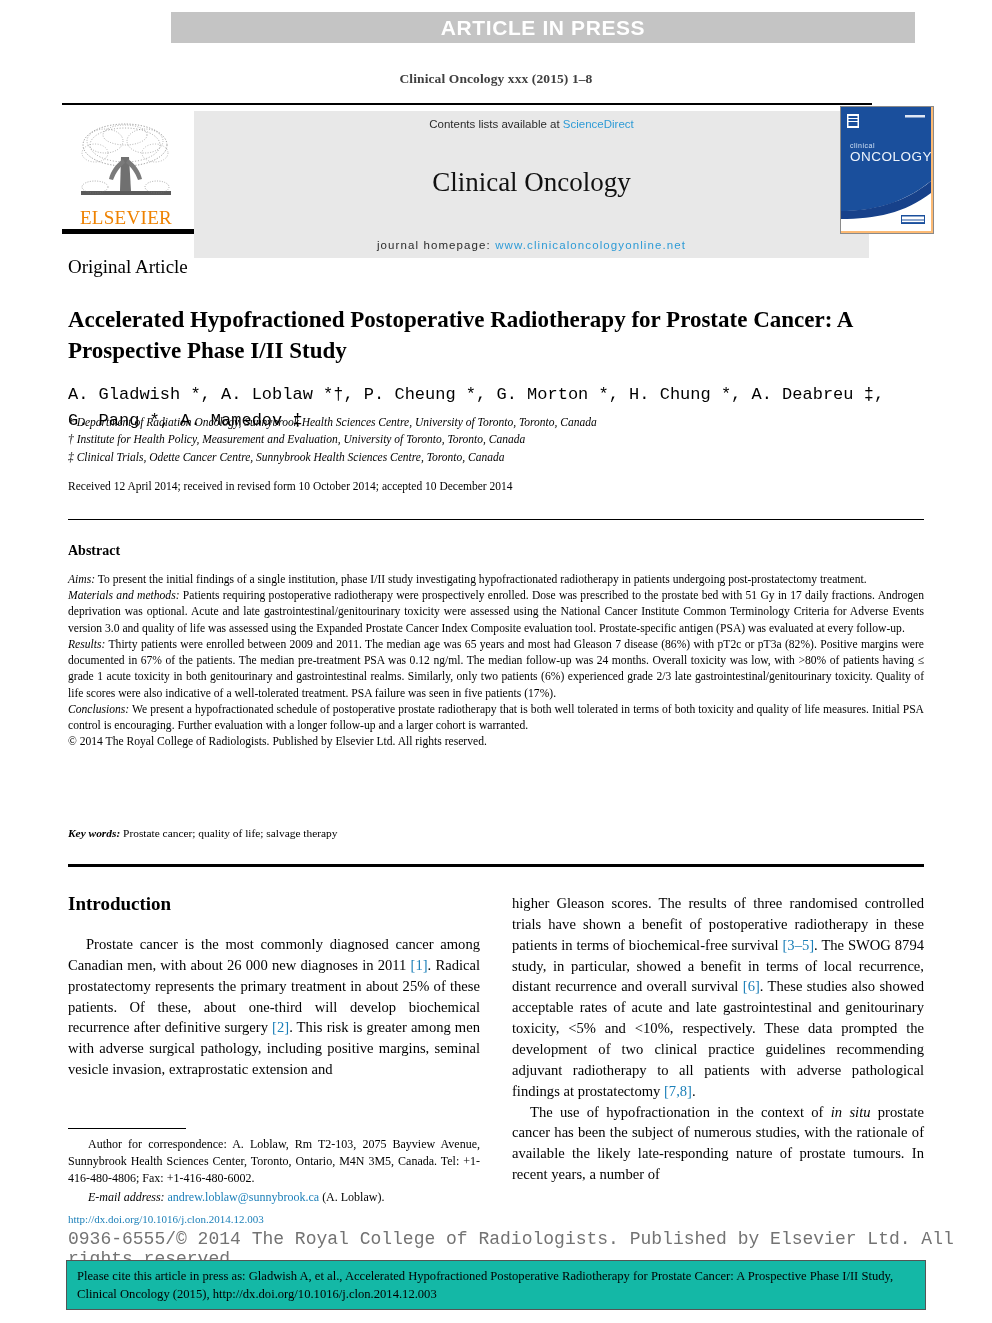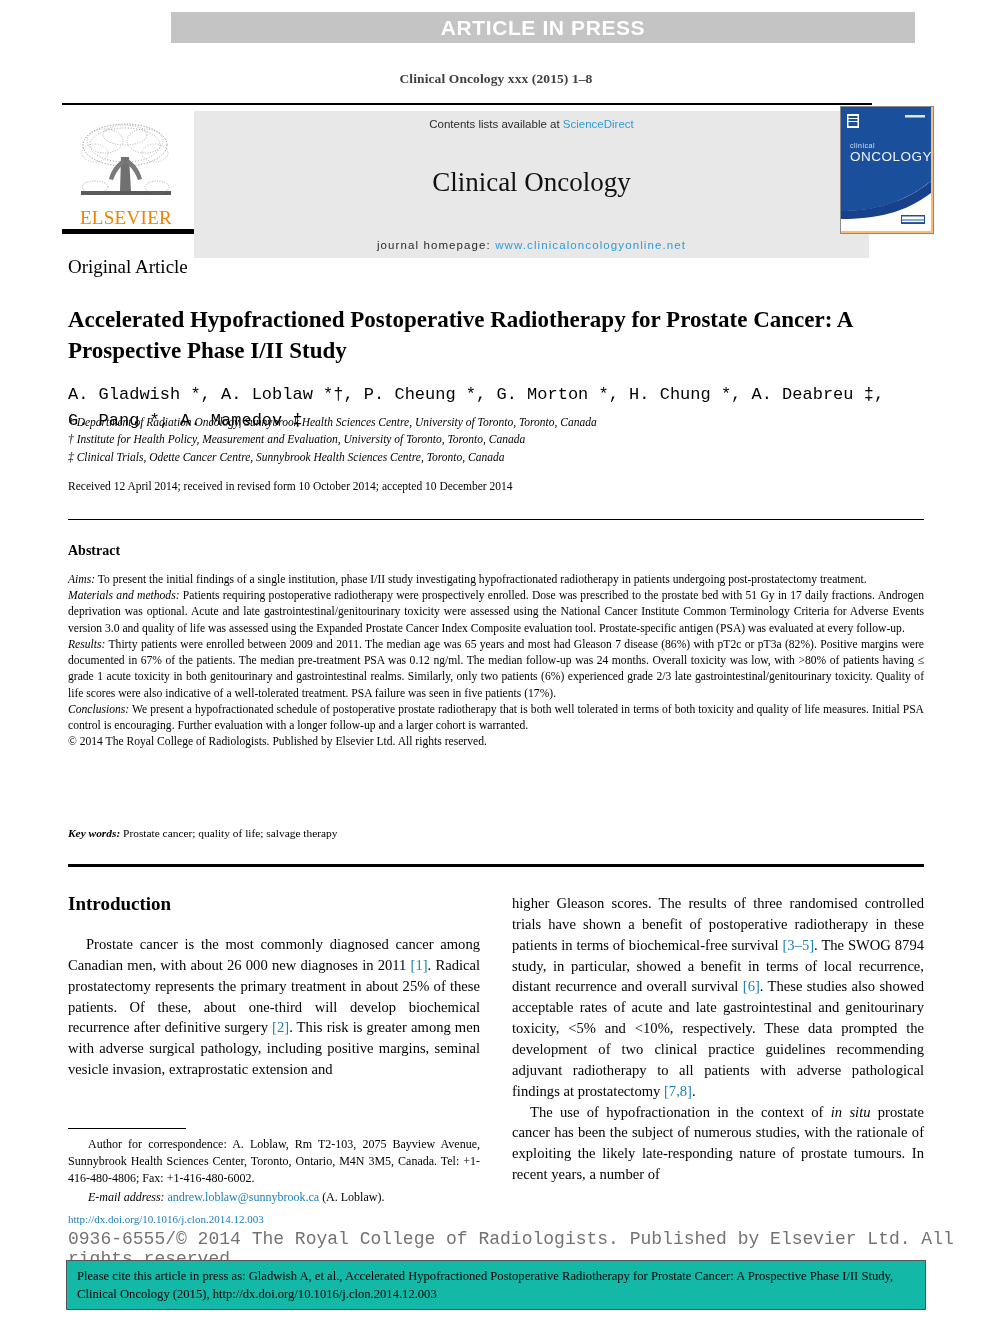--- a/index.html
+++ b/index.html
@@ -438,21 +438,21 @@
 <div class="rule-abstract-bottom"></div>
 
 <div class="section-head">Introduction</div>
 
 <div class="col-left">
   <p><span>Prostate cancer is the most commonly diagnosed cancer among Canadian men, with about 26 000 new diagnoses in 2011 </span><span class="ref">[1]</span><span>. Radical prostatectomy represents the primary treatment in about 25% of these patients. Of these, about one-third will develop biochemical recurrence after definitive surgery </span><span class="ref">[2]</span><span>. This risk is greater among men with adverse surgical pathology, including positive margins, seminal vesicle invasion, extraprostatic extension and</span></p>
 </div>
 
 <div class="col-right">
   <p><span>higher Gleason scores. The results of three randomised controlled trials have shown a benefit of postoperative radiotherapy in these patients in terms of biochemical-free survival </span><span class="ref">[3–5]</span><span>. The SWOG 8794 study, in particular, showed a benefit in terms of local recurrence, distant recurrence and overall survival </span><span class="ref">[6]</span><span>. These studies also showed acceptable rates of acute and late gastrointestinal and genitourinary toxicity, &lt;5% and &lt;10%, respectively. These data prompted the development of two clinical practice guidelines recommending adjuvant radiotherapy to all patients with adverse pathological findings at prostatectomy </span><span class="ref">[7,8]</span><span>.</span></p>
-  <p><span>The use of hypofractionation in the context of </span><span class="ital">in situ</span><span> prostate cancer has been the subject of numerous studies, with the rationale of exploiting the likely late-responding nature of prostate tumours. In recent years, a number of</span></p>
+  <p><span>The use of hypofractionation in the context of </span><span class="ital">in situ</span><span> prostate cancer has been the subject of numerous studies, with the rationale of available the likely late-responding nature of prostate tumours. In recent years, a number of</span></p>
 </div>
 
 <div class="footnote-rule"></div>
 <div class="footnote">
   <p>Author for correspondence: A. Loblaw, Rm T2-103, 2075 Bayview Avenue, Sunnybrook Health Sciences Center, Toronto, Ontario, M4N 3M5, Canada. Tel: +1-416-480-4806; Fax: +1-416-480-6002.</p>
   <p class="email-line"><span class="email-lab">E-mail address:</span> <span class="link">andrew.loblaw@sunnybrook.ca</span><span> (A. Loblaw).</span></p>
 </div>
 
 <div class="doi-line">http://dx.doi.org/10.1016/j.clon.2014.12.003</div>
 <div class="copyright-line">0936-6555/© 2014 The Royal College of Radiologists. Published by Elsevier Ltd. All rights reserved.</div>

